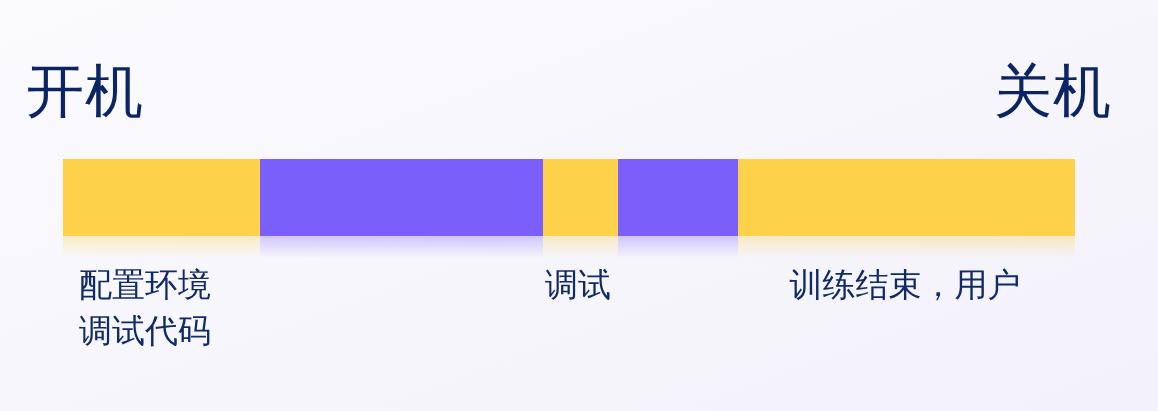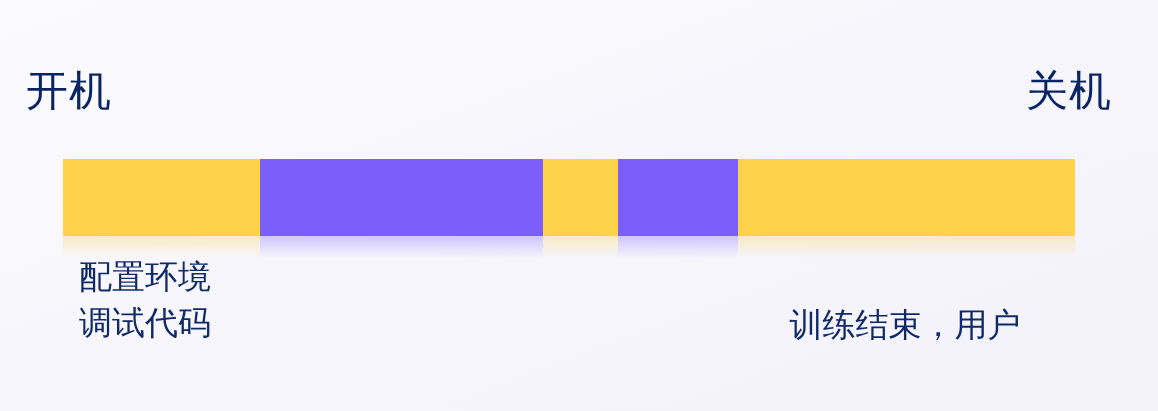--- a/index.html
+++ b/index.html
@@ -3,21 +3,21 @@
 <meta charset="utf-8">
 <style>
   html, body { margin: 0; padding: 0; }
   body {
     width: 1158px; height: 411px; overflow: hidden; position: relative;
     background: linear-gradient(160deg, #fbfbfe 0%, #f7f6fc 45%, #f3f2fb 100%);
     font-family: "DejaVu Sans", "Liberation Sans", sans-serif;
     color: #0f2a66;
   }
   .title {
-    position: absolute; top: 58px; font-size: 42px; line-height: 66px;
+    position: absolute; top: 58px; font-size: 58px; line-height: 66px;
     color: #0b2463; letter-spacing: 1px;
   }
   .title.left { left: 26px; }
   .title.right { right: 46px; margin-left: 44px; }
   .bar {
     position: absolute; left: 63px; top: 159px; width: 1012px; height: 77px;
     display: flex;
   }
   .seg { height: 100%; position: relative; }
   .seg::after {
@@ -39,23 +39,24 @@
 <div class="title right">关机</div>
 
 <div class="bar">
   <div class="seg" style="width:197px;background:#fdd24a;"></div>
   <div class="seg" style="width:283px;background:#7b5ffb;"></div>
   <div class="seg" style="width:75px;background:#fdd24a;"></div>
   <div class="seg" style="width:120px;background:#7b5ffb;"></div>
   <div class="seg" style="width:337px;background:#fdd24a;"></div>
 </div>
 
-<div class="label" style="left:79px; top:254px; text-align:left;">
+<div class="label" style="left:79px; top:262px; text-align:left;">
   <div>配置环境</div>
   <div>调试代码</div>
 </div>
 
 <div class="label" style="left:545px; top:262px; text-align:left;">
+  <div>调试</div>
 </div>
 
-<div class="label" style="left:746px; top:262px; width:318px;margin-top:40px;">
+<div class="label" style="left:746px; top:262px; width:318px;">
   <div>训练结束，用户</div>
 </div>
 
 </body></html>

